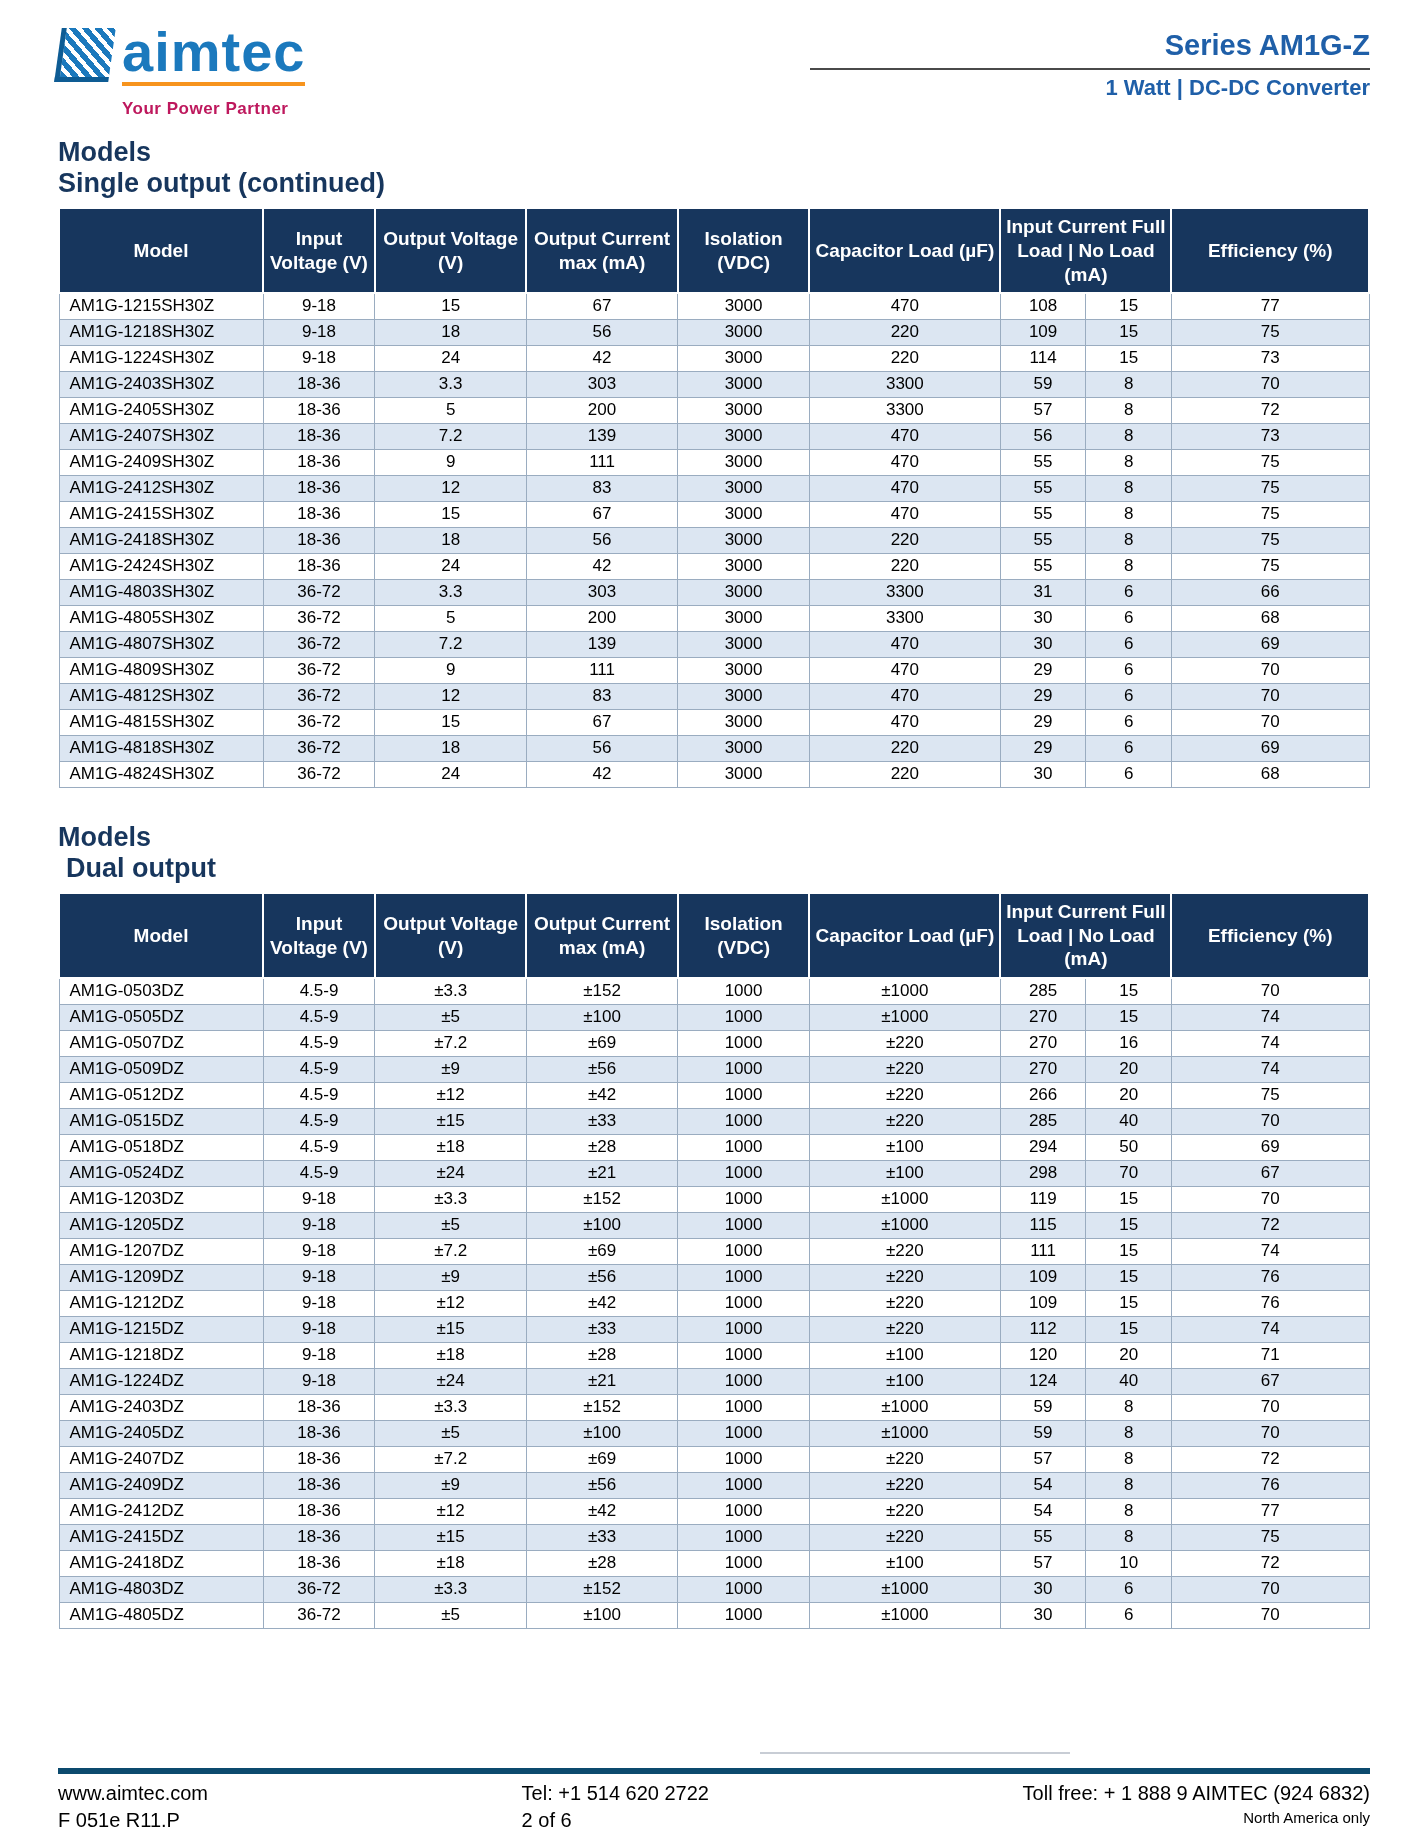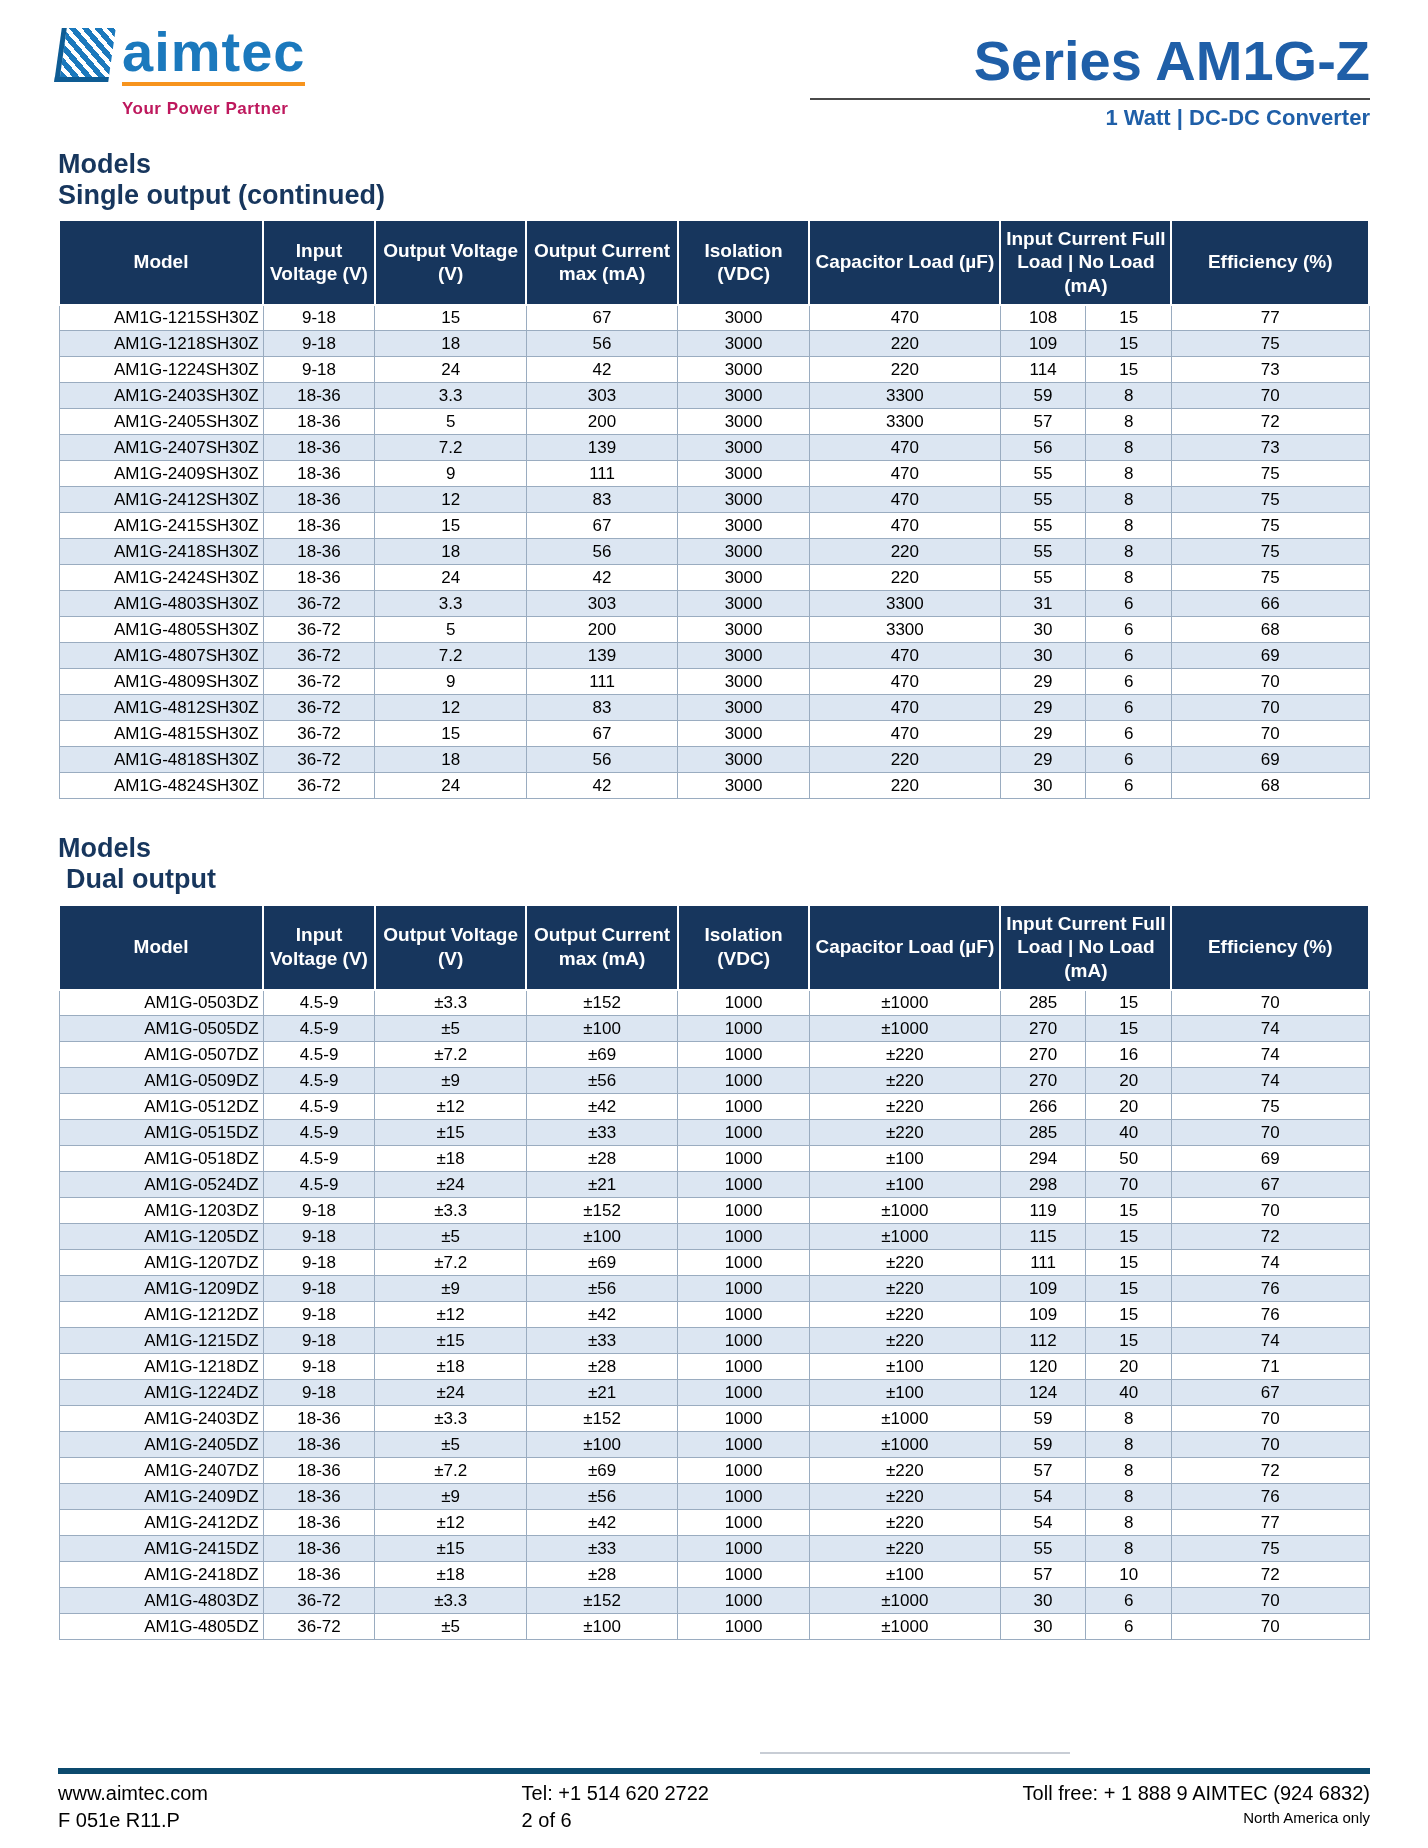--- a/index.html
+++ b/index.html
@@ -24,21 +24,21 @@
     transform:skewX(-8deg);
   }
   .logo-textcol { display:flex; flex-direction:column; }
   .logo-word {
     font-size:56px; font-weight:bold; color:#1b79bd; line-height:1;
     letter-spacing:1px; border-bottom:4px solid #f7941d; padding-bottom:2px;
   }
   .logo-tagline { color:#be185d; font-weight:bold; font-size:17px; margin-top:13px; letter-spacing:0.5px; }
 
   .title-block { width:560px; text-align:right; margin-top:6px; }
-  .series-title { color:#1f5fa8; font-size:56px; font-weight:bold; line-height:1.1; }
+  .series-title { color:#1f5fa8; font-size:29px; font-weight:bold; line-height:1.1; }
   .series-subtitle {
     color:#1f5fa8; font-size:22px; font-weight:bold;
     border-top:2px solid #4a4a4a; margin-top:6px; padding-top:5px;
   }
 
   
   .section-head { margin-top:18px; }
   .section-head.second { margin-top:34px; }
   .section-title { color:#17365d; font-size:27px; font-weight:bold; line-height:1.15; }
   .section-subtitle { color:#17365d; font-size:27px; font-weight:bold; line-height:1.15; }
@@ -53,21 +53,21 @@
     background:#17365d; color:#ffffff; font-weight:bold; font-size:19px;
     border:2px solid #ffffff; padding:6px 4px; vertical-align:middle; line-height:1.25;
     text-align:center;
   }
   td {
     font-size:17px; text-align:center; padding:2px 4px;
     border:1px solid #9aacc0; height:26px; line-height:1.2;
     background:#ffffff;
   }
   tbody tr:nth-child(even) td { background:#dce6f2; }
-  td:first-child { text-align:right; padding-left:10px; }
+  td:first-child { text-align:left; padding-left:10px; }
 
   
   .spacer { flex:1; }
   .pre-footer-line { width:310px; height:2px; background:#c8cdd5; margin:10px 300px 14px auto; }
   .footer {
     border-top:6px solid #0c4a6e; padding-top:8px;
     display:flex; justify-content:space-between; align-items:flex-start;
     font-size:20px;
   }
   .footer .fcol { display:flex; flex-direction:column; gap:4px; }

